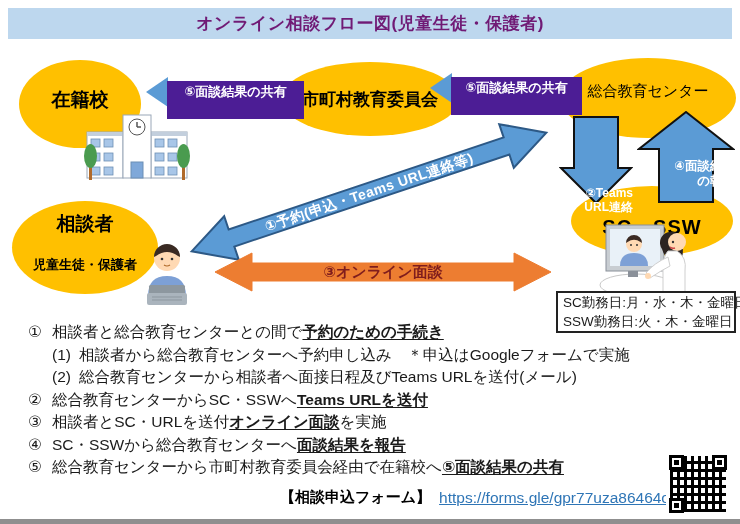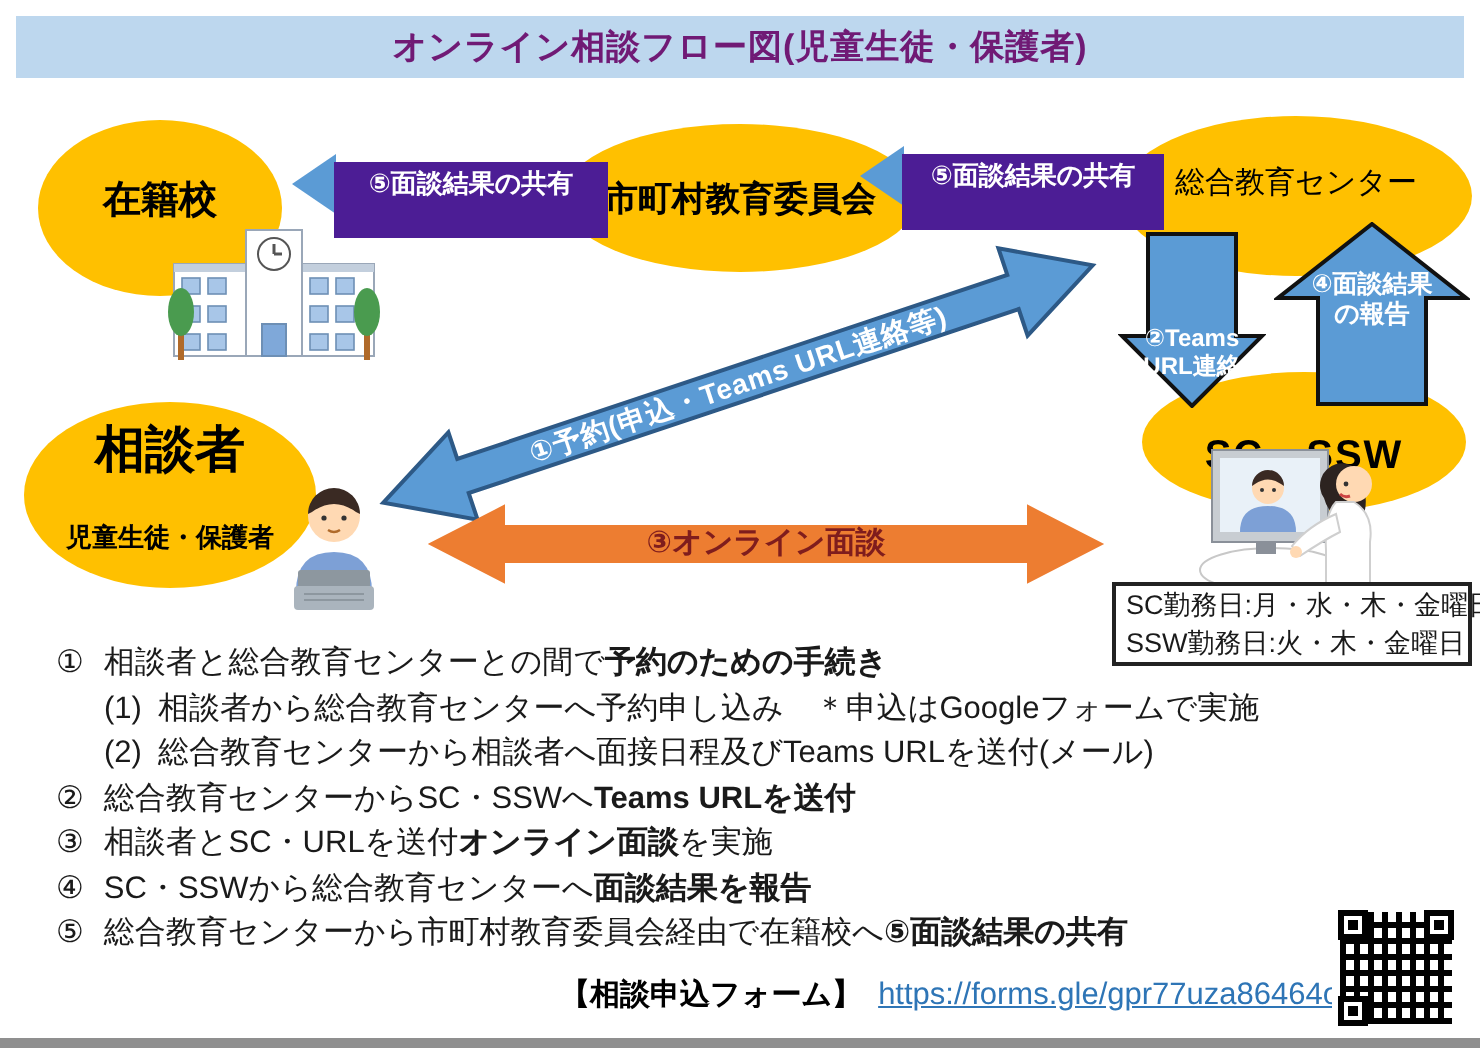--- a/index.html
+++ b/index.html
@@ -19,37 +19,37 @@
         text-align:center;color:#000;}
   #oval-zaiseki{left:19px;top:60px;width:122px;height:88px;}
   #oval-zaiseki .lbl{font-size:19px;font-weight:700;margin-top:-8px;}
   #oval-shichoson{left:281px;top:62px;width:178px;height:74px;}
   #oval-shichoson .lbl{font-size:17px;font-weight:700;}
   #oval-center{left:560px;top:58px;width:176px;height:80px;justify-content:flex-start;}
   #oval-center .lbl{font-size:15px;font-weight:400;margin-top:24px;}
   #oval-scssw{left:571px;top:186px;width:162px;height:70px;justify-content:center;}
   #oval-scssw .lbl{font-size:20px;font-weight:700;margin-top:12px;letter-spacing:1px;}
   #oval-sodansha{left:12px;top:201px;width:146px;height:93px;}
-  #oval-sodansha .lbl{font-size:25px;font-weight:700;margin-top:-10px;text-align:right;}
+  #oval-sodansha .lbl{font-size:19px;font-weight:700;margin-top:-10px;text-align:right;}
   #oval-sodansha .sub{font-size:13px;font-weight:700;margin-top:19px;}
   
   .arrow-left{position:absolute;height:30px;}
   .arrow-left .head{position:absolute;left:0;top:0;width:0;height:0;
     border-top:15px solid transparent;border-bottom:15px solid transparent;
     border-right:22px solid #5B9BD5;}
   .arrow-left .abody{position:absolute;left:21px;top:4px;right:0;height:38px;
     background:#4c1d95;color:#fff;font-size:13px;font-weight:600;
     line-height:22px;text-align:center;white-space:nowrap;}
   #arrow-share-1{left:146px;top:77px;width:158px;}
   #arrow-share-2{left:430px;top:73px;width:152px;}
   
   .blockarrow{position:absolute;}
   .blockarrow svg{display:block;}
-  .blockarrow .txt{position:absolute;left:0;right:0;text-align:center;
-    color:#fff;font-size:12px;font-weight:600;line-height:14px;white-space:nowrap;}
+  .blockarrow .txt{position:absolute;left:0;right:0;text-align:right;
+    color:#fff;font-size:12px;font-weight:600;line-height:14px;white-space:nowrap;margin-top:24px;}
   #arrow-teams{left:559px;top:116px;width:74px;height:88px;}
   #arrow-teams .txt{top:46px;}
   #arrow-report{left:637px;top:111px;width:98px;height:92px;}
   #arrow-report .txt{top:24px;line-height:15px;font-size:12.5px;}
   
   #arrow-reserve{position:absolute;left:179px;top:164px;width:380px;height:56px;
     transform:rotate(-18.5deg);}
   #arrow-reserve svg{position:absolute;left:0;top:0;}
   #arrow-reserve .txt{position:absolute;left:0;right:0;top:0;height:56px;
     line-height:56px;text-align:center;color:#fff;font-size:14px;font-weight:600;
@@ -64,21 +64,21 @@
   
   #workdays{position:absolute;left:556px;top:291px;width:180px;height:42px;
     background:#fff;border:2px solid #222;box-sizing:border-box;
     font-size:13.5px;line-height:19px;padding:0 5px;white-space:nowrap;}
   
   #steps{position:absolute;left:28px;top:321px;width:704px;}
   .step-line{font-size:15.5px;line-height:22.5px;white-space:nowrap;}
   .sub-line{font-size:15.5px;line-height:22.5px;padding-left:24px;white-space:nowrap;}
   .step-num{margin-right:10px;}
   .sub-num{margin-right:8px;}
-  .em{font-weight:700;text-underline-offset:2px;}
+  .em{font-weight:700;text-decoration:underline;text-underline-offset:2px;}
   
   #footer{position:absolute;left:280px;top:488px;display:flex;gap:8px;align-items:flex-end;}
   #footer .form-label{font-size:15px;font-weight:700;color:#000;white-space:nowrap;}
   #footer a{font-size:15.5px;color:#2E75B6;text-decoration:underline;white-space:nowrap;}
   
   #qr{position:absolute;left:666px;top:452px;width:64px;height:64px;background:#fff;
     padding:2px;box-sizing:border-box;}
   #qr .grid{position:absolute;left:4px;top:4px;right:4px;bottom:4px;
     background-image:
       repeating-linear-gradient(90deg,#000 0 3px,transparent 3px 7px),

